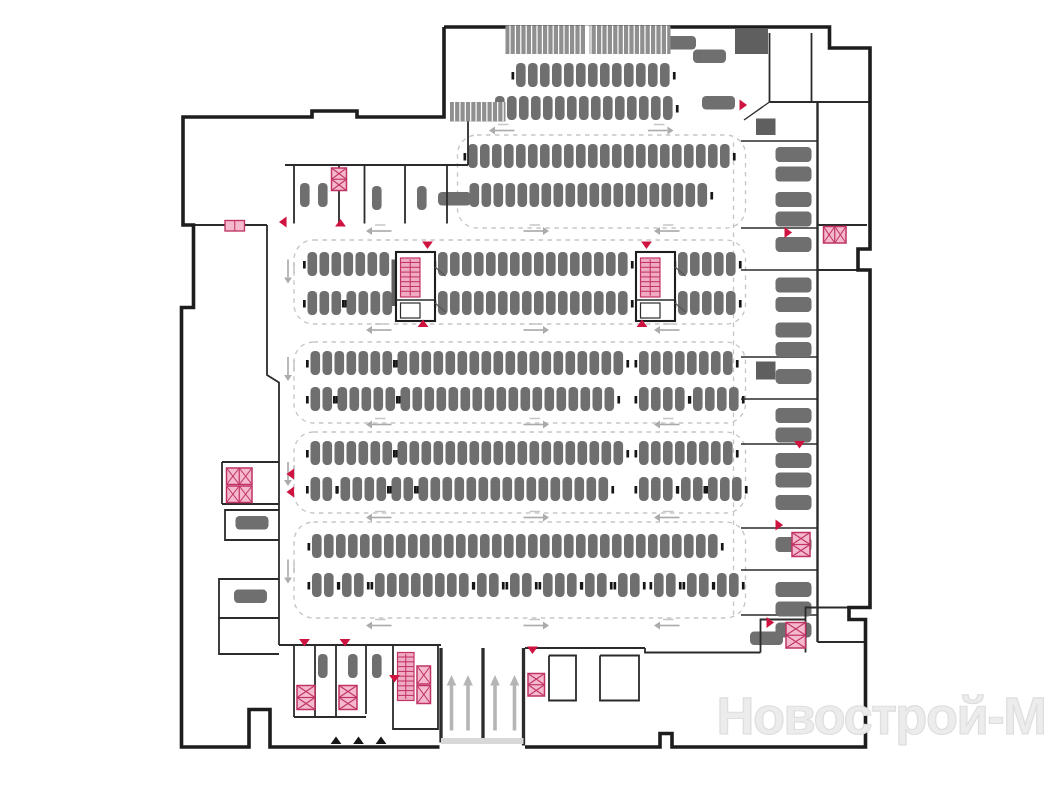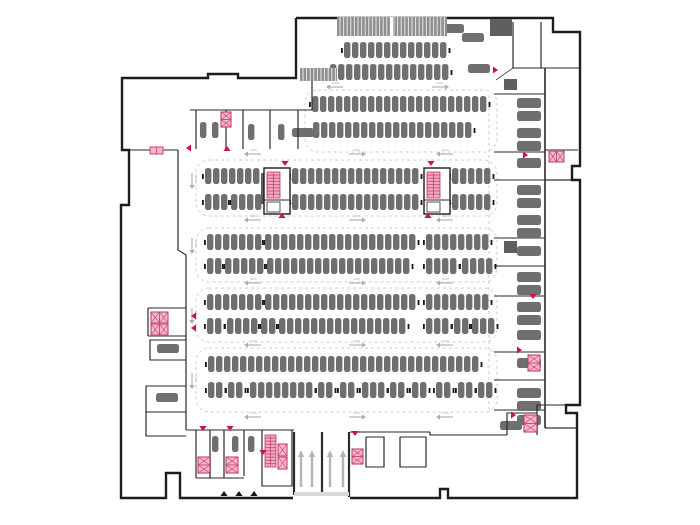--- a/index.html
+++ b/index.html
@@ -743,13 +743,14 @@
       <line x1="301" y1="487" x2="301" y2="455" stroke="#b5b5b5" stroke-width="2.4"></line>
       <polygon points="301,450 297.8,457 304.2,457" fill="#b5b5b5"></polygon>
       <line x1="312" y1="487" x2="312" y2="455" stroke="#b5b5b5" stroke-width="2.4"></line>
       <polygon points="312,450 308.8,457 315.2,457" fill="#b5b5b5"></polygon>
       <line x1="330" y1="487" x2="330" y2="455" stroke="#b5b5b5" stroke-width="2.4"></line>
       <polygon points="330,450 326.8,457 333.2,457" fill="#b5b5b5"></polygon>
       <line x1="343" y1="487" x2="343" y2="455" stroke="#b5b5b5" stroke-width="2.4"></line>
       <polygon points="343,450 339.8,457 346.2,457" fill="#b5b5b5"></polygon>
       <rect x="294" y="492" width="55" height="4" fill="#d8d8d8"></rect>
     </svg>
+  <div id="watermark">Новострой-М</div>
 </div>
 
 </body></html>

